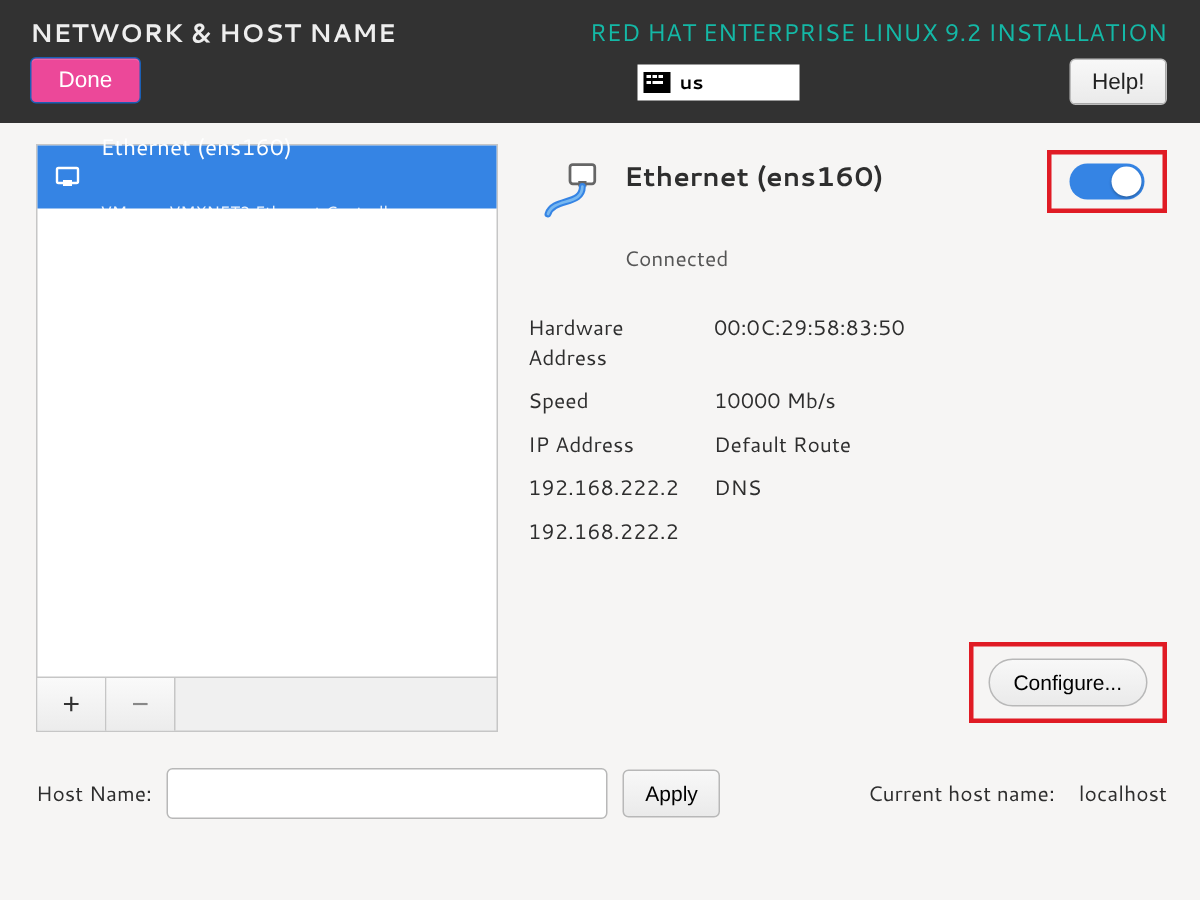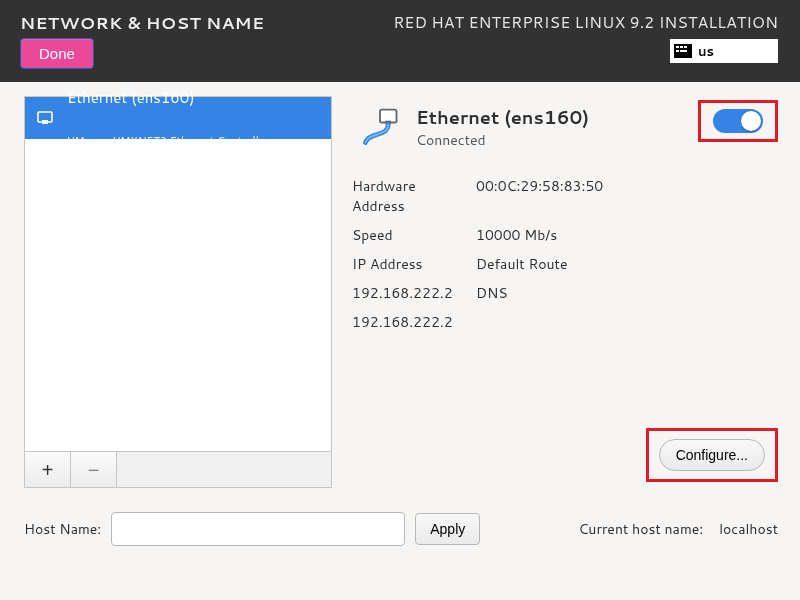--- a/index.html
+++ b/index.html
@@ -28,21 +28,21 @@
     color: #fff;
     border: 1px solid #1a5fb4;
     border-radius: 4px;
     font-size: 15px;
     padding: 6px 18px;
     cursor: pointer;
     width: fit-content;
     box-shadow: inset 0 1px 0 rgba(255,255,255,0.15);
   }
   .header-right { display: flex; flex-direction: column; align-items: flex-end; gap: 6px; }
-  .product-title { font-size: 16px; font-weight: 400; color: #e5e5e5; }
+  .product-title { font-size: 16px; font-weight: 400; color: #14b8a6; }
   .header-row2 { display: flex; gap: 180px; align-items: center; }
   .kb-box {
     background: #fff;
     color: #000;
     width: 108px;
     height: 24px;
     display: flex;
     align-items: center;
     gap: 6px;
     padding: 0 4px;
@@ -99,21 +99,21 @@
   .iface-name { font-size: 15px; line-height: 1.2; }
   .iface-sub { font-size: 11px; opacity: 0.9; line-height: 1.1; margin-top: 28px; }
   .details {
     flex: 1;
     position: relative;
     padding-top: 8px;
   }
   .details-head { display: flex; align-items: flex-start; gap: 14px; }
   .big-icon { width: 44px; height: 44px; margin-top:2px; margin-left:6px; }
   .eth-title { font-size: 18px; font-weight: 700; }
-  .eth-status { font-size: 14px; color: #555; }
+  .eth-status { font-size: 14px; color: #555; margin-top: 32px; }
   .toggle-wrap {
     position: absolute;
     right: 0; top: 4px;
     border: 3px solid #e01b24;
     padding: 6px 12px;
   }
   .toggle {
     width: 50px; height: 24px;
     background: #3584e4;
     border-radius: 12px;
@@ -213,20 +213,21 @@
     <div class="page-title">NETWORK &amp; HOST NAME</div>
     <button class="done-btn">Done</button>
   </div>
   <div class="header-right">
     <div class="product-title">RED HAT ENTERPRISE LINUX 9.2 INSTALLATION</div>
     <div class="header-row2">
       <div class="kb-box">
         <span class="kb-icon"></span>
         <span>us</span>
       </div>
+      <button class="help-btn">Help!</button>
     </div>
   </div>
 </div>
 
 <div class="content">
   <div class="top-row">
     <div>
       <div class="iface-list">
         <div class="iface-item">
           <svg class="iface-icon" viewBox="0 0 24 24">

